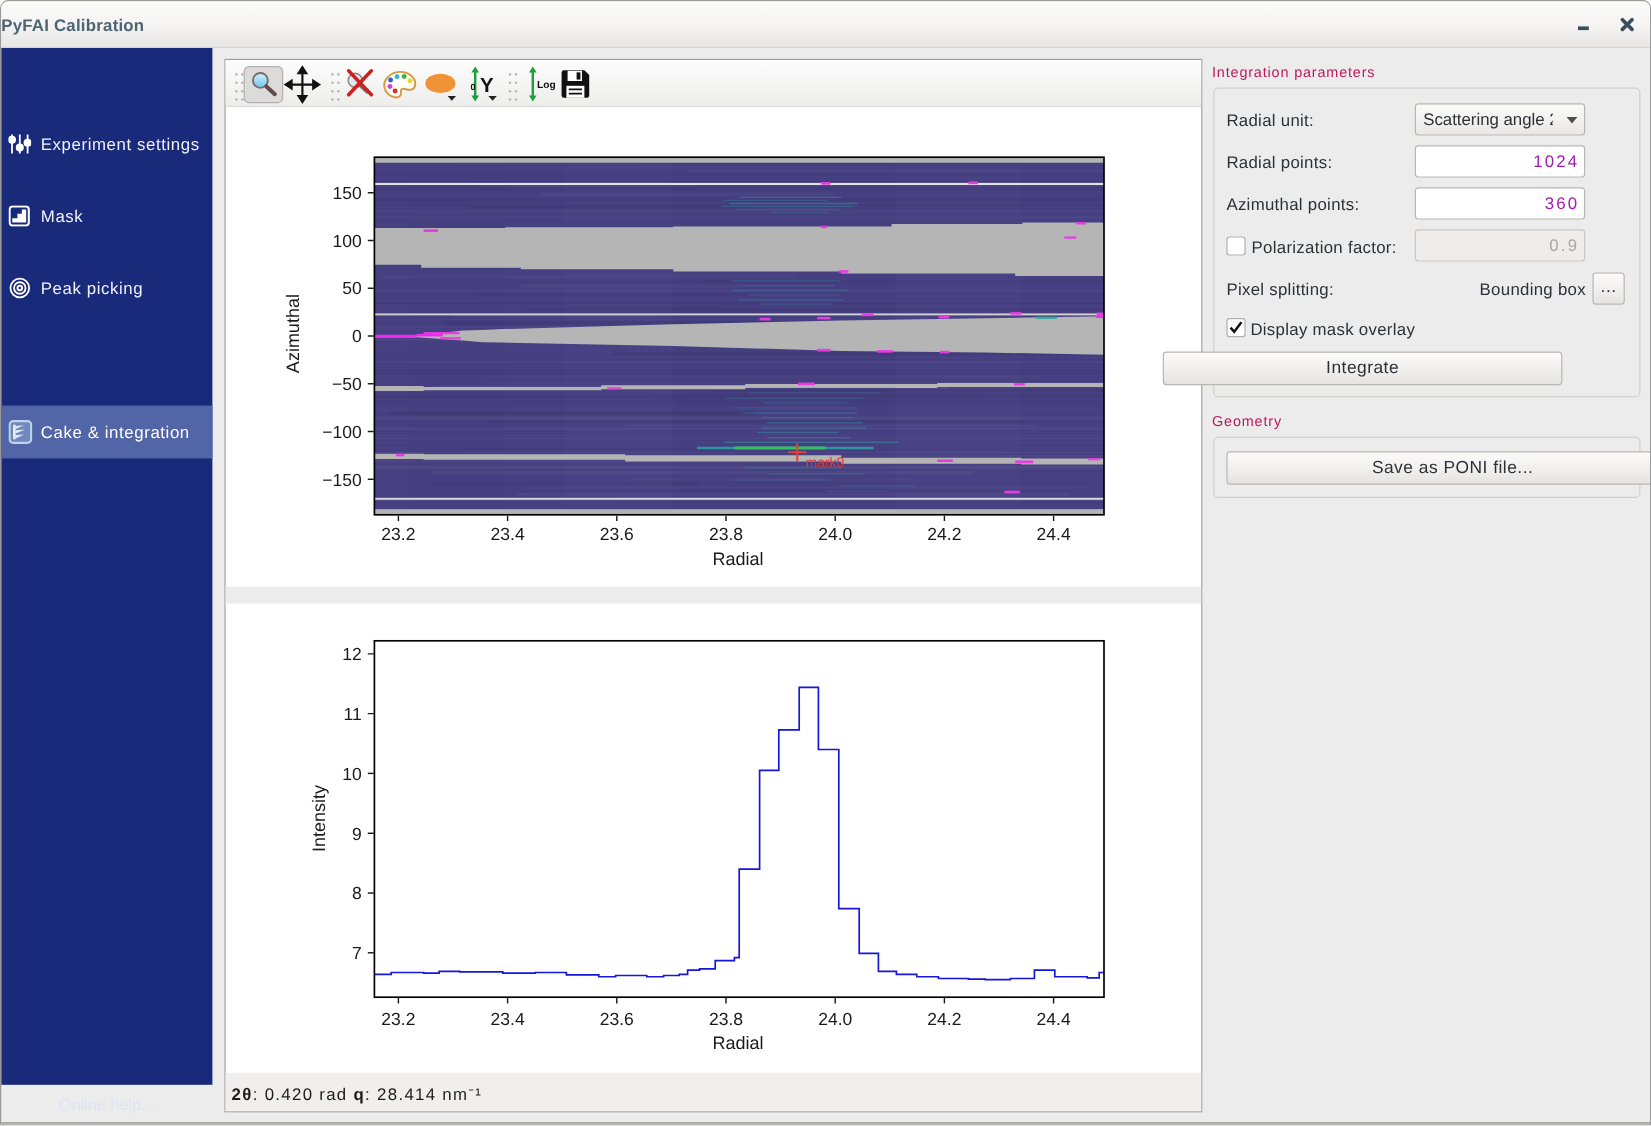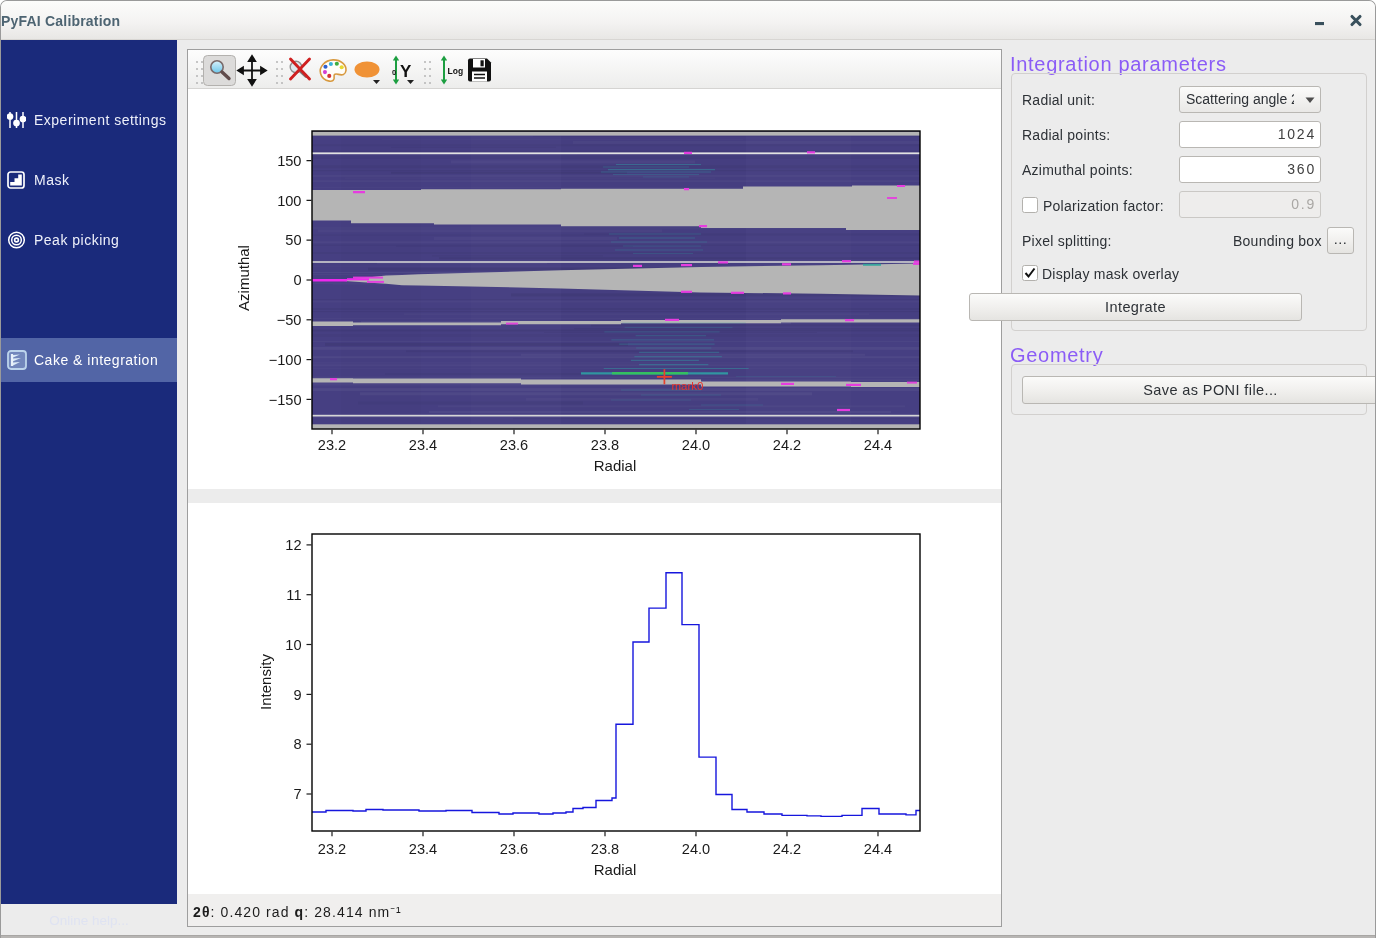--- a/index.html
+++ b/index.html
@@ -10,24 +10,24 @@
 #sidebar{position:absolute;left:0;top:39px;width:176px;height:864px;background:#1a2a7b}
 .sitem{position:absolute;left:0;width:176px;height:44px;color:#eef0fa;font-size:14px;letter-spacing:0.5px}
 .sitem .txt{position:absolute;left:33px;top:50%;transform:translateY(-50%)}
 .sitem svg{position:absolute;left:6px;top:50%;transform:translateY(-50%)}
 .sel{background:#5265a6;color:#fff}
 #panel{position:absolute;left:186px;top:48px;width:815px;height:878px;border:1px solid #9e9e9e;background:#fff}
 #toolbar{position:absolute;left:187px;top:49px;width:813px;height:39px;background:linear-gradient(#fdfdfd,#ededec);border-bottom:1px solid #d5d4d2}
 #gap{position:absolute;left:187px;top:488px;width:813px;height:14px;background:#ececec}
 #status{position:absolute;left:187px;top:893px;width:813px;height:32px;background:#f0efee;font-size:14px;letter-spacing:1.1px;color:#1c1c1c}
 #status span{position:absolute;left:5px;top:8px}
-.glabel{position:absolute;font-size:20px;letter-spacing:0.7px;color:#8b5cf6}
+.glabel{position:absolute;font-size:12px;letter-spacing:0.7px;color:#be185d}
 .gbox{position:absolute;border:1px solid #d2d0ce;border-radius:4px}
 .flabel{position:absolute;font-size:14px;letter-spacing:0.25px;color:#2d3136}
-.input{position:absolute;background:#fff;border:1px solid #b9b7b3;border-radius:3px;font-size:14px;color:#404040;text-align:right;padding-right:4px;letter-spacing:1.8px}
+.input{position:absolute;background:#fff;border:1px solid #b9b7b3;border-radius:3px;font-size:14px;color:#a21caf;text-align:right;padding-right:4px;letter-spacing:1.8px}
 .combo{position:absolute;background:linear-gradient(#fbfbfa,#e9e8e6);border:1px solid #b9b7b3;border-radius:3px;font-size:14px;color:#2d3136;overflow:hidden;white-space:nowrap}
 .btn{position:absolute;background:linear-gradient(#fbfbfa 0%,#f1f0ee 50%,#e5e4e1 100%);border:1px solid #b9b7b3;border-radius:3px;font-size:14.5px;letter-spacing:0.4px;color:#2d3136;text-align:center}
 .cb{position:absolute;width:16px;height:16px;background:#fff;border:1px solid #b3b1ad;border-radius:2.5px}
 </style></head><body>
 <div id="win">
 <div id="titlebar">
       <div id="title">PyFAI Calibration</div>
 <svg class="abs" style="left:1306px;top:8px" width="62" height="24" viewBox="0 0 62 24">
 <rect x="8" y="13" width="9" height="3.1" fill="#39505c"></rect>
 <path d="M 45 7.5 L 53 15.5 M 53 7.5 L 45 15.5" stroke="#39505c" stroke-width="3.1" stroke-linecap="round"></path>

